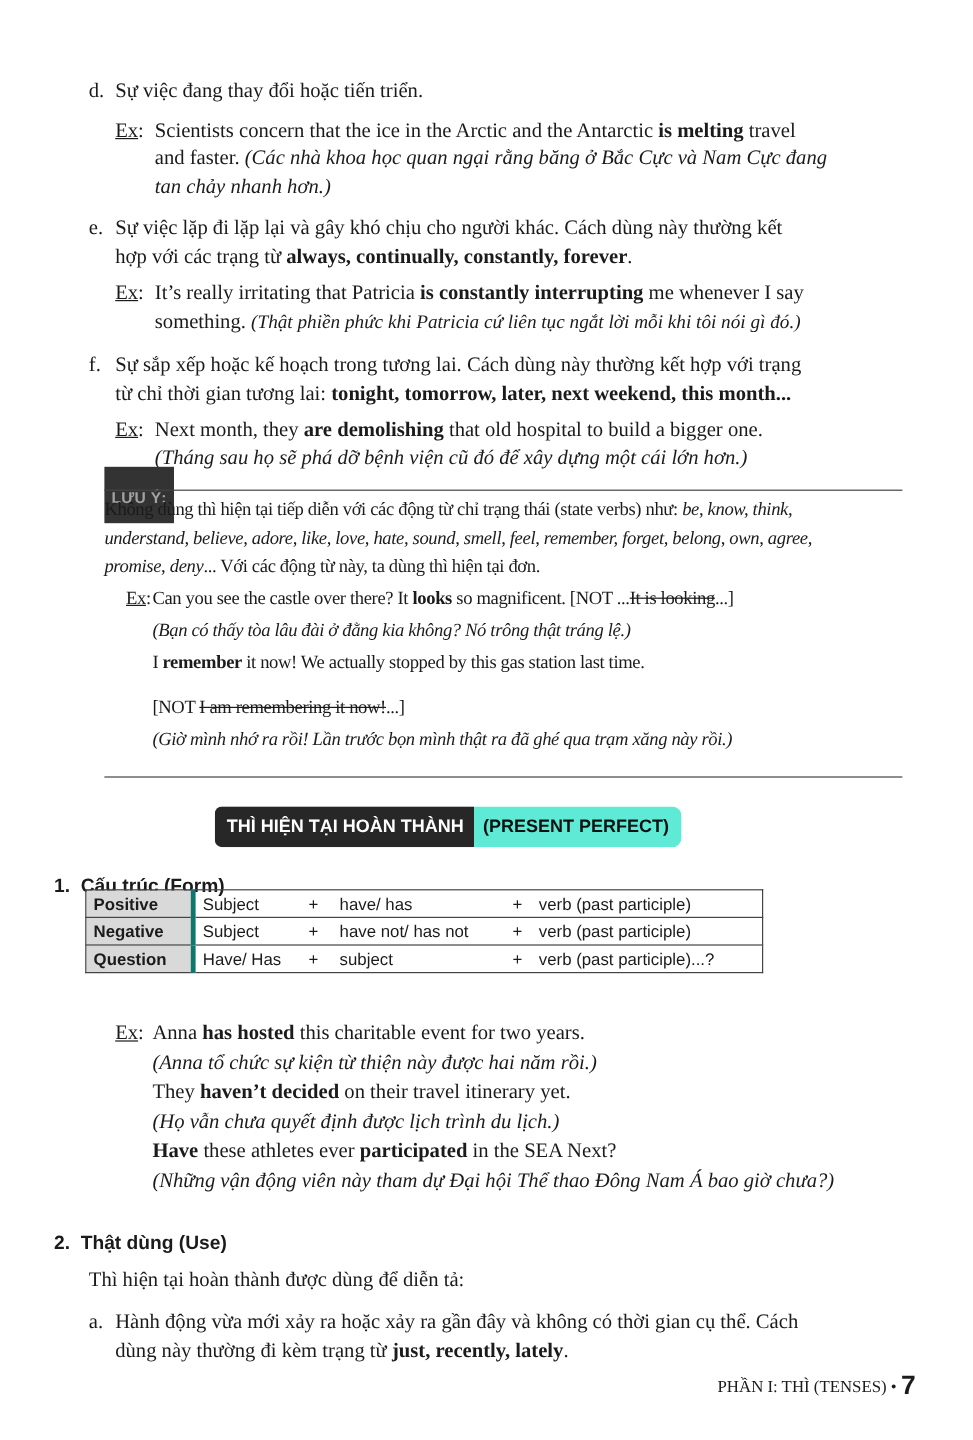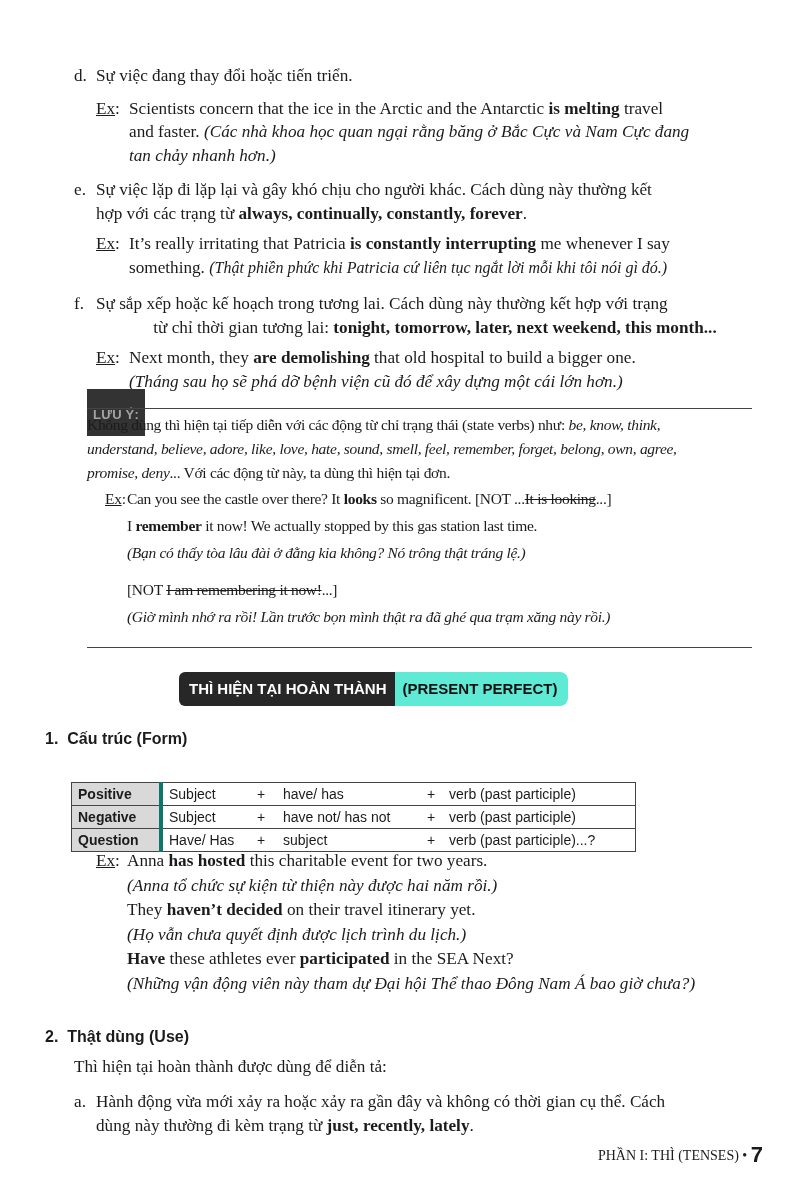--- a/index.html
+++ b/index.html
@@ -17,21 +17,21 @@
   .exline .exl { flex:none; width:33px; }
   s { text-decoration:line-through; }
   .note-label { position:absolute; left:87px; top:389px; background:#333; color:#a3a3a3;
                 font-family:"Liberation Sans","DejaVu Sans",sans-serif; font-weight:bold;
                 font-size:13px; height:15px; line-height:20px; padding:16px 6px; letter-spacing:0.2px; }
   .rule { position:absolute; left:87px; width:665px; height:0; border-top:1.5px solid #444; }
   .banner { position:absolute; left:179px; top:672px; height:34px; display:flex; border-radius:6px; overflow:hidden;
             font-family:"Liberation Sans","DejaVu Sans",sans-serif; font-weight:bold; font-size:15px; }
   .banner .dark { background:#272727; color:#fff; padding:0 8px 0 10px; line-height:34px; }
   .banner .light { background:#5eead4; color:#111; padding:0 10px 0 8px; line-height:34px; border-radius:0 8px 8px 0; }
-  table.form { position:absolute; left:71px; top:782px; border-collapse:collapse;
+  table.form { position:absolute; left:71px; top:741px; border-collapse:collapse;
                font-family:"Liberation Sans","DejaVu Sans",sans-serif; font-size:14px; }
   table.form td { border:1px solid #444; height:22px; padding:0 6px; white-space:nowrap; }
   table.form td.hd { background:#d9d9d9; font-weight:bold; width:75px; }
   table.form td.body { border-left:4px solid #0f766e; }
   .cellgrid { display:flex; }
   .cellgrid span { display:inline-block; }
   .c1 { width:88px; } .c2 { width:26px; } .c3 { width:144px; } .c4 { width:22px; } .c5 { width:180px; }
   .h1 { font-family:"Liberation Sans","DejaVu Sans",sans-serif; font-weight:bold; font-size:16px; }
   .footer { position:absolute; right:48px; top:1142px; font-family:"Liberation Serif","DejaVu Serif",serif; font-size:14px; }
   .footer .pg { font-family:"Liberation Sans","DejaVu Sans",sans-serif; font-weight:bold; font-size:22px; vertical-align:-2px; }
@@ -67,42 +67,42 @@
       <div><span>something. </span><i style="font-size:16px;">(Thật phiền phức khi Patricia cứ liên tục ngắt lời mỗi khi tôi nói gì đó.)</i></div>
     </div>
   </div>
 </div>
 
 <div class="abs serif" style="left:74px; top:292px; width:700px;">
   <div class="item">
       <span class="lbl">f.</span>
       <span>Sự sắp xếp hoặc kế hoạch trong tương lai. Cách dùng này thường kết hợp với trạng</span>
     </div>
-  <div style="margin-left:22px;text-align:center;"><span>từ chỉ thời gian tương lai: </span><b>tonight, tomorrow, later, next weekend, this month...</b></div>
+  <div style="margin-left:22px;"><span>từ chỉ thời gian tương lai: </span><b>tonight, tomorrow, later, next weekend, this month...</b></div>
   <div class="exline" style="margin-left:22px; margin-top:7px;">
     <span class="exl"><span class="ex">Ex</span>:</span>
     <div>
       <div><span>Next month, they </span><b>are demolishing</b><span> that old hospital to build a bigger one.</span></div>
       <div><i>(Tháng sau họ sẽ phá dỡ bệnh viện cũ đó để xây dựng một cái lớn hơn.)</i></div>
     </div>
   </div>
 </div>
 
 <div class="note-label">LƯU Ý:</div>
 <div class="rule" style="top:408px;"></div>
 <div class="abs cond" style="left:87px; top:413px; width:680px; letter-spacing:-0.3px;">
   <div><span>Không dùng thì hiện tại tiếp diễn với các động từ chỉ trạng thái (state verbs) như: </span><i>be, know, think,</i></div>
   <div><i>understand, believe, adore, like, love, hate, sound, smell, feel, remember, forget, belong, own, agree,</i></div>
   <div><i>promise, deny</i><span>... Với các động từ này, ta dùng thì hiện tại đơn.</span></div>
   <div class="exline" style="margin-left:18px; margin-top:2px;">
     <span class="exl" style="width:22px;"><span class="ex">Ex</span>:</span>
     <div>
       <div><span>Can you see the castle over there? It </span><b>looks</b><span> so magnificent. [NOT ...</span><s>It is looking</s><span>...]</span></div>
+      <div style="margin-top:3px;"><i>(Bạn có thấy tòa lâu đài ở đằng kia không? Nó trông thật tráng lệ.)</i></div>
       <div style="margin-top:3px;"><span>I </span><b>remember</b><span> it now! We actually stopped by this gas station last time.</span></div>
-      <div style="margin-top:3px;"><i>(Bạn có thấy tòa lâu đài ở đằng kia không? Nó trông thật tráng lệ.)</i></div>
       <div style="margin-top:13px;"><span>[NOT </span><s>I am remembering it now!</s><span>...]</span></div>
       <div style="margin-top:3px;"><i>(Giờ mình nhớ ra rồi! Lần trước bọn mình thật ra đã ghé qua trạm xăng này rồi.)</i></div>
     </div>
   </div>
 </div>
 <div class="rule" style="top:647px;"></div>
 
 <div class="banner">
   <span class="dark">THÌ HIỆN TẠI HOÀN THÀNH</span>
   <span class="light">(PRESENT PERFECT)</span>

